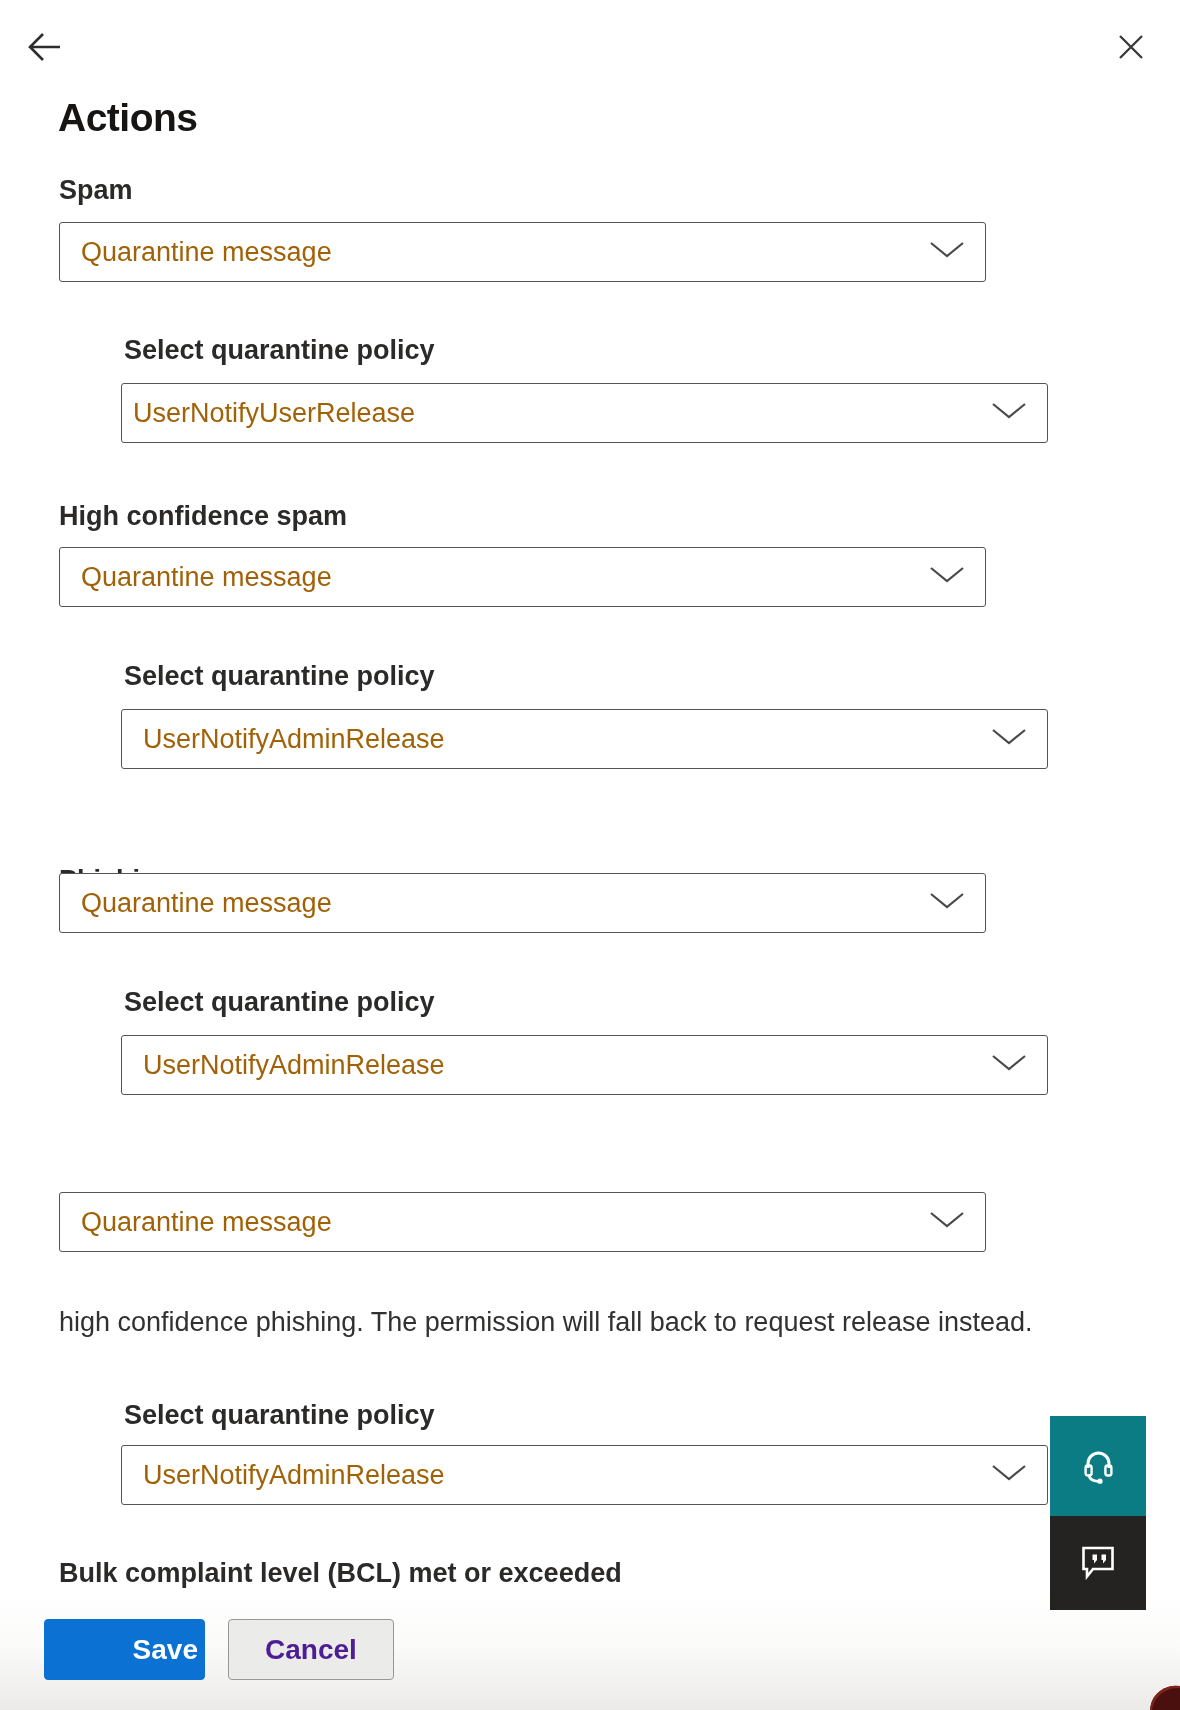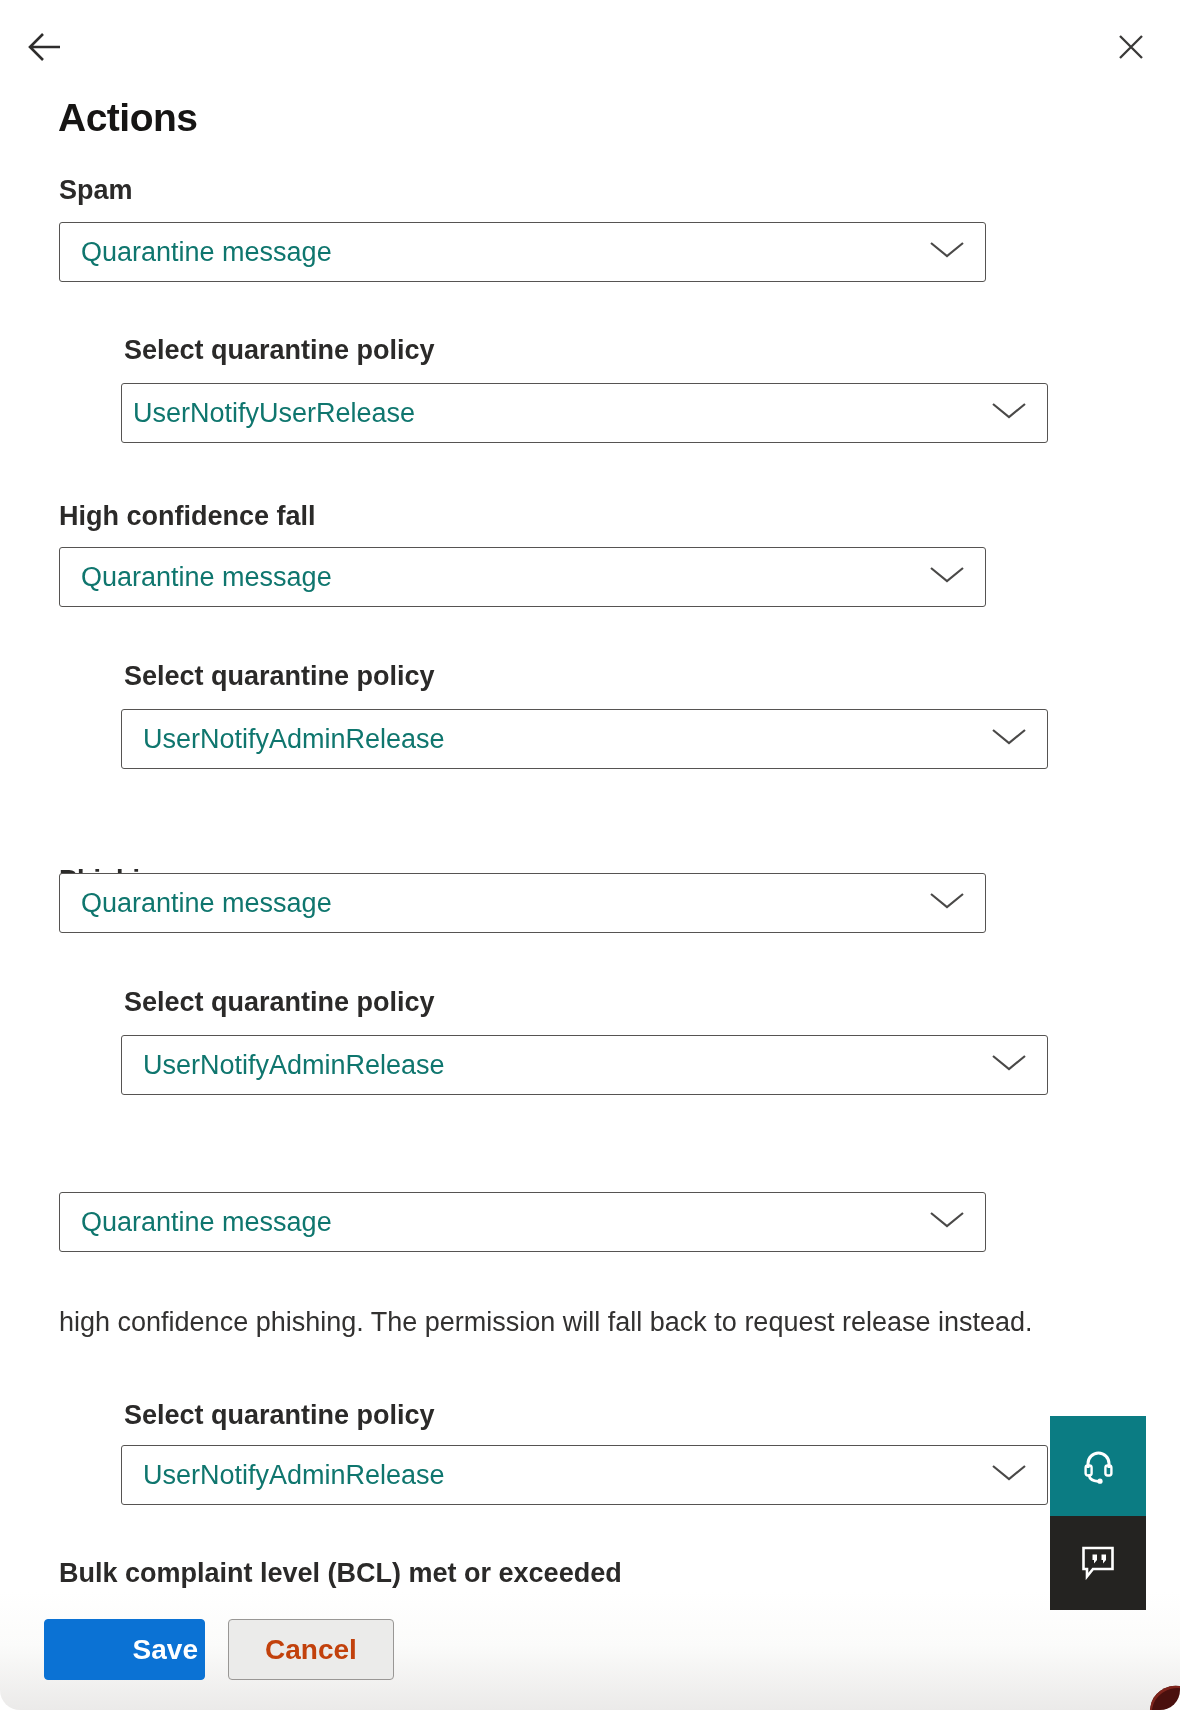--- a/index.html
+++ b/index.html
@@ -1,33 +1,33 @@
 <!DOCTYPE html>
 <html><head>
 <meta charset="utf-8">
 <style>
   html,body{margin:0;padding:0;background:#fff;}
   #screen{position:relative;width:1180px;height:1710px;background:#ffffff;overflow:hidden;
-          font-family:"Liberation Sans",sans-serif;color:#323130;border-radius:20px;}
+          font-family:"Liberation Sans",sans-serif;color:#323130;}
   .icon-btn{position:absolute;background:transparent;border:none;padding:0;cursor:pointer;line-height:0;}
   .page-title{position:absolute;left:58px;top:96px;font-size:39px;font-weight:700;color:#161514;letter-spacing:-0.5px;}
   .lbl{position:absolute;font-size:27px;font-weight:600;color:#2b2a29;white-space:nowrap;line-height:36px;}
   .combo{position:absolute;width:927px;height:60px;box-sizing:border-box;background:#fff;
          border:1.6px solid #565452;border-radius:3px;display:flex;align-items:center;
          padding:0 70px 0 21px;cursor:pointer;}
-  .combo .value{font-size:27px;color:#0f766e;white-space:nowrap;overflow:hidden;text-align:right;}
+  .combo .value{font-size:27px;color:#a16207;white-space:nowrap;overflow:hidden;text-align:right;}
   .chev{position:absolute;right:20px;top:50%;transform:translateY(-50%);}
   .note{position:absolute;left:59px;top:1304px;width:1060px;font-size:27px;line-height:37px;color:#323130;}
   .note div{white-space:nowrap;}
   .footer{position:absolute;left:0;top:1592px;width:1180px;height:118px;
           background:linear-gradient(180deg,#ffffff 0%,#fbfbfa 45%,#ebeae9 100%);}
   .btn{position:absolute;top:27px;height:61px;box-sizing:border-box;border-radius:4px;
        font-family:"Liberation Sans",sans-serif;font-size:28px;font-weight:600;cursor:pointer;}
   .btn-primary{left:44px;width:161px;background:#0b72d4;border:1px solid #0b72d4;color:#ffffff;text-align:right;}
-  .btn-default{left:228px;width:166px;background:#ebebea;border:1.6px solid #999795;color:#c2410c;}
+  .btn-default{left:228px;width:166px;background:#ebebea;border:1.6px solid #999795;color:#4c1d95;}
   .help-btn{position:absolute;left:1050px;width:96px;border:none;padding:0;cursor:pointer;
             display:flex;align-items:center;justify-content:center;}
   #help-teal{top:1416px;height:100px;background:#0b7c83;}
   #help-dark{top:1516px;height:94px;background:#242321;}
   .corner-artifact{position:absolute;right:-11px;bottom:-13px;width:40px;height:38px;
                    background:#4a100e;border-radius:65% 0 0 0;transform:rotate(8deg);
                    box-shadow:inset 2px 2px 0 #7e241c;}
 </style>
 </head>
 <body>
@@ -64,21 +64,21 @@
   <div class="lbl" style="left:124px;top:332px;">Select quarantine policy</div>
   <div class="combo" style="left:121px;top:383px;padding-left:11px;">
     <span class="value">UserNotifyUserRelease</span>
     <span class="chev">
       <svg width="36" height="18" viewBox="0 0 36 18">
           <polyline points="2,2 18,15 34,2" fill="none" stroke="#4a4948" stroke-width="2.2"></polyline>
         </svg>
     </span>
   </div>
 
-  <div class="lbl" style="left:59px;top:498px;">High confidence fall</div>
+  <div class="lbl" style="left:59px;top:498px;">High confidence spam</div>
   <div class="combo" style="left:59px;top:547px;">
     <span class="value">Quarantine message</span>
     <span class="chev">
       <svg width="36" height="18" viewBox="0 0 36 18">
           <polyline points="2,2 18,15 34,2" fill="none" stroke="#4a4948" stroke-width="2.2"></polyline>
         </svg>
     </span>
   </div>
   <div class="lbl" style="left:124px;top:658px;">Select quarantine policy</div>
   <div class="combo" style="left:121px;top:709px;">

